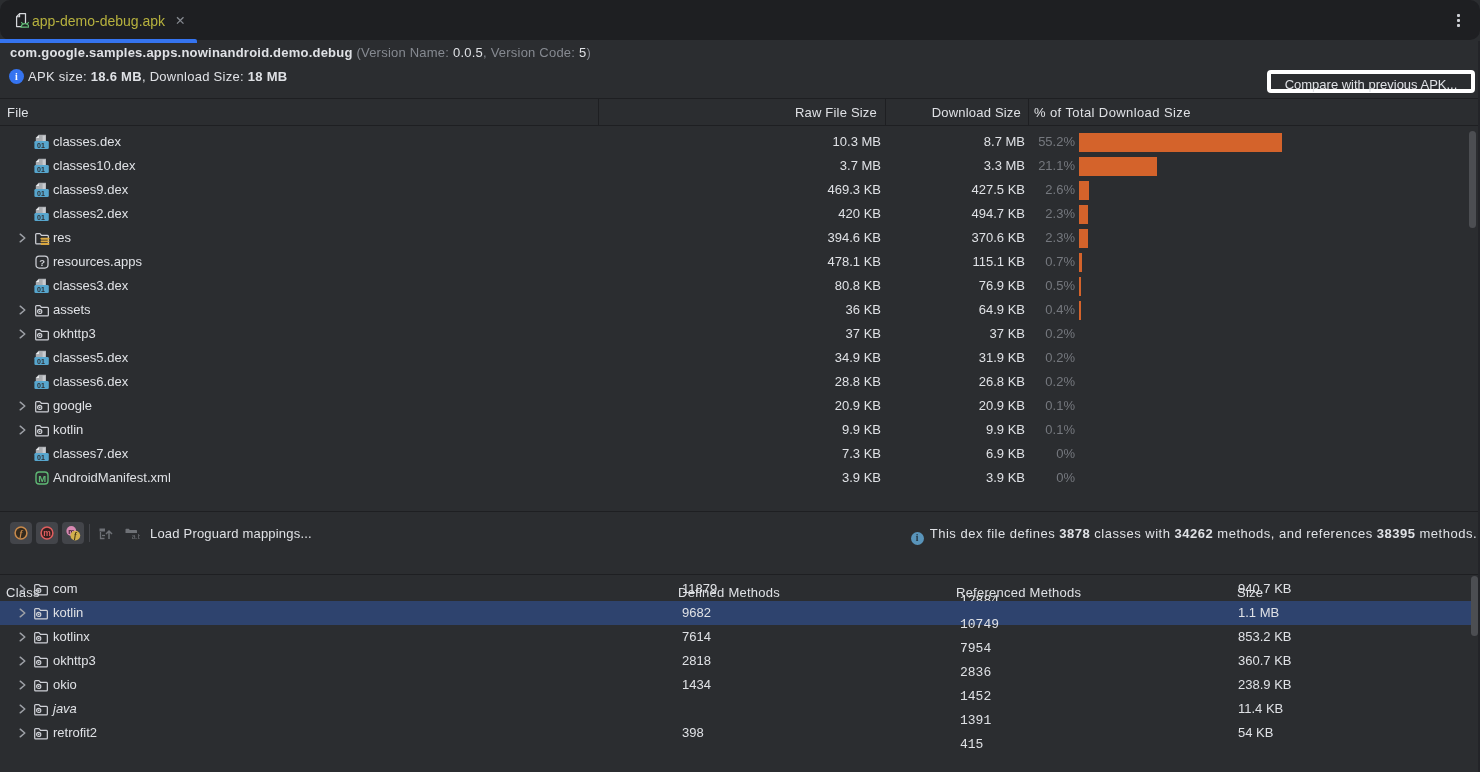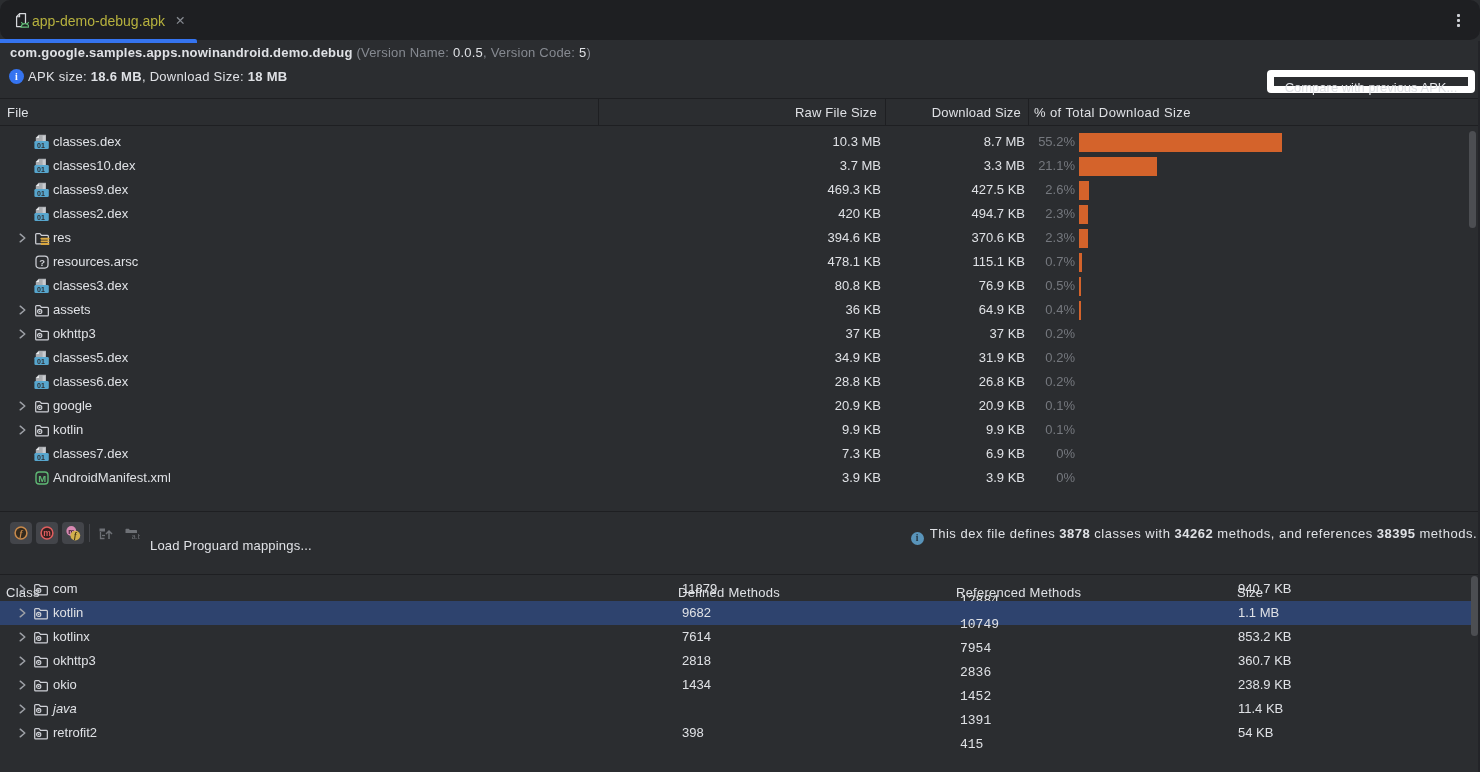--- a/index.html
+++ b/index.html
@@ -13,21 +13,21 @@
 #kebab { position:absolute; left:1457px; top:13.5px; }
 #kebab div { width:3px; height:3px; background:#ced0d6; border-radius:1px; margin-bottom:2.2px; }
 
 #pkgline { position:absolute; left:10px; top:41px; height:24px; line-height:24px; font-weight:bold; letter-spacing:.22px; }
 #pkgline .g { font-weight:normal; color:#868a91; }
 #pkgline .w { font-weight:normal; color:#dfe1e5; }
 #sizeline { position:absolute; left:28px; top:65px; height:24px; line-height:24px; letter-spacing:.28px; }
 #sizeline b { font-weight:bold; }
 #infoico { position:absolute; left:9px; top:69px; width:15px; height:15px; border-radius:50%; background:#3574f0;
   color:#fff; font-size:10px; font-weight:bold; text-align:center; line-height:15px; font-family:"Liberation Serif",serif; }
-#cmpbtn { position:absolute; left:1267px; top:70px; width:208px; height:23px; border:7px solid #ffffff;
+#cmpbtn { position:absolute; left:1267px; top:70px; width:208px; height:23px; border:4px solid #ffffff;
   border-radius:4px; text-align:center; line-height:21px; color:#dfe1e5; }
 
 #thead { position:absolute; left:0; top:98px; width:1480px; height:28px; border-top:1px solid #1e1f22; border-bottom:1px solid #1e1f22; }
 #thead div { position:absolute; top:0; height:27px; line-height:27px; letter-spacing:.2px; }
 #thead .s { width:1px; background:#1e1f22; height:27px; }
 
 #ttable { position:absolute; left:0; top:127px; width:1480px; height:384px; overflow:hidden; }
 #trows { position:relative; top:3px; }
 .trow { position:relative; width:1480px; height:24px; }
 .trow.sel { background:#43454a; }
@@ -42,21 +42,21 @@
 .trow .bar  { position:absolute; left:1079px; top:2.5px; height:19px; background:#d4632b; }
 
 #sbar { position:absolute; left:1469px; top:131px; width:7px; height:97px; border-radius:3.5px; background:#4c4e52; }
 
 #sep1 { position:absolute; left:0; top:511px; width:1480px; height:1px; background:#1e1f22; }
 #toolbar { position:absolute; left:0; top:512px; width:1480px; height:34px; }
 .tbtn { position:absolute; top:10px; width:22px; height:22px; background:#43454a; border-radius:4px; }
 .tbtn svg { position:absolute; left:3px; top:3px; }
 #tsep { position:absolute; left:89px; top:12px; width:1px; height:18px; background:#43454a; }
 .tico { position:absolute; top:13px; }
-#ldtext { position:absolute; left:150px; top:22px; height:24px; line-height:24px; letter-spacing:.2px; }
+#ldtext { position:absolute; left:150px; top:10px; height:24px; line-height:24px; letter-spacing:.2px; }
 #dexinfo { position:absolute; right:3px; top:10px; height:24px; line-height:24px; letter-spacing:.5px; }
 #dexinfo .ii { display:inline-block; vertical-align:-2.5px; width:13px; height:13px; border-radius:50%; background:#5994ba;
   color:#22323e; font-size:9.5px; font-weight:bold; text-align:center; line-height:13px; margin-right:6px; font-family:"Liberation Serif",serif; }
 
 #bhead { position:absolute; left:0; top:546px; width:1480px; height:29px; border-bottom:1px solid #1e1f22; }
 #bhead div { position:absolute; top:0; height:29px; line-height:29px; letter-spacing:.25px;margin-top:32px; }
 #btable { position:absolute; left:0; top:577px; width:1480px; height:196px; overflow:hidden; }
 .brow { position:relative; width:1480px; height:24px; }
 .brow.bsel { background:#2e436e; }
 .brow .chev { position:absolute; left:14px; top:4px; }
@@ -175,21 +175,21 @@
         <div class="dl">370.6 KB</div>
         <div class="pct">2.3%</div>
         <div class="bar" style="width:8.5px"></div>
       </div>
 <div class="trow">
         <div class="chev"></div>
         <div class="fico"><svg width="16" height="16" viewBox="0 0 16 16">
             <rect x="2" y="2" width="12" height="12" rx="3.2" fill="none" stroke="#ced0d6" stroke-width="1.25"></rect>
             <text x="8.1" y="11.6" font-size="9.5" font-weight="bold" fill="#ced0d6" text-anchor="middle" font-family="Liberation Sans, sans-serif">?</text>
           </svg></div>
-        <div class="fname">resources.arsc</div>
+        <div class="fname">resources.apps</div>
         <div class="raw">478.1 KB</div>
         <div class="dl">115.1 KB</div>
         <div class="pct">0.7%</div>
         <div class="bar" style="width:2.6px"></div>
       </div>
 <div class="trow">
         <div class="chev"></div>
         <div class="fico"><svg width="16" height="16" viewBox="0 0 16 16">
             <path d="M4.7 0.8H12v8.4H1.8V3.7z" fill="#a9acb0"></path>
             <path d="M4.9 1.2v2.7H2z" fill="#eceef0"></path>

